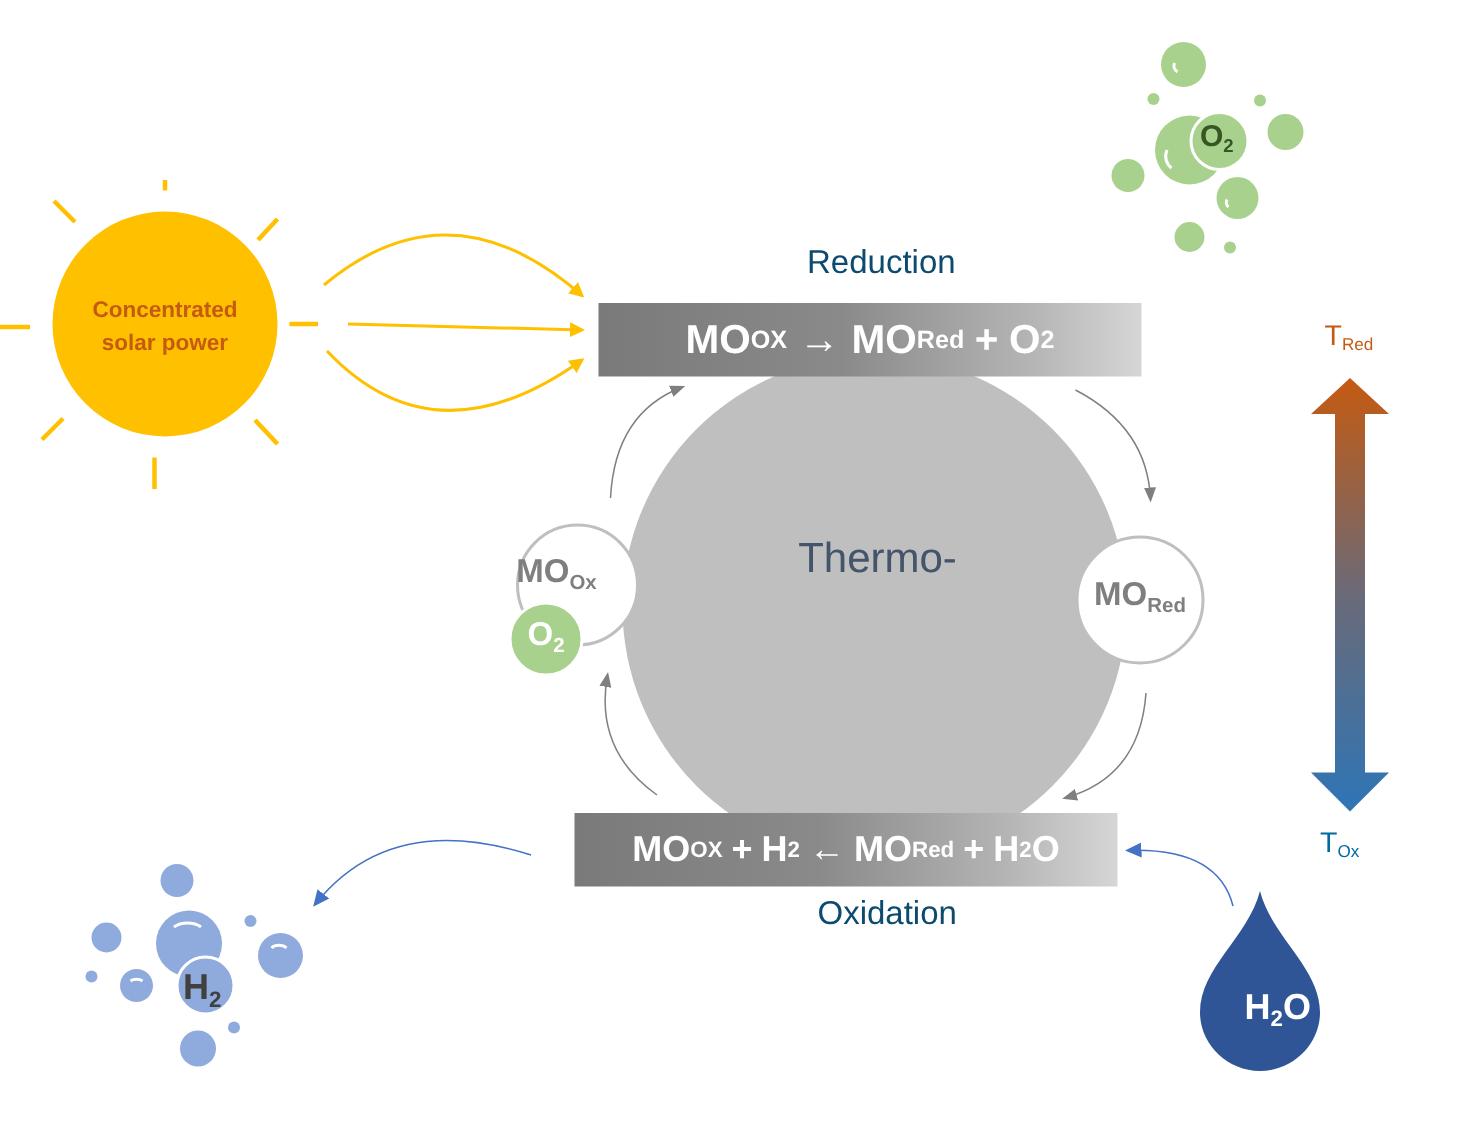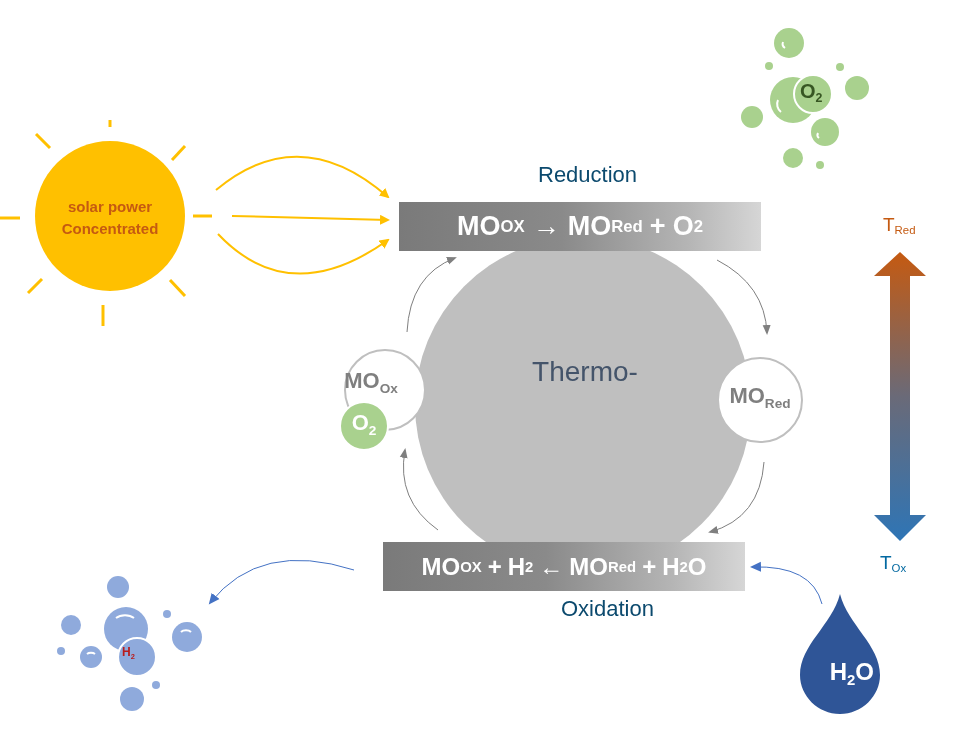--- a/index.html
+++ b/index.html
@@ -113,22 +113,22 @@
     <circle cx="137" cy="657" r="19" stroke="#ffffff" stroke-width="2"></circle>
     <path d="M116,618 a12,8 0 0,1 18,0" stroke="#ffffff" stroke-width="2" fill="none"></path>
     <path d="M181,632 a6,4 0 0,1 10,0" stroke="#ffffff" stroke-width="2" fill="none"></path>
     <path d="M87,654 a5,3 0 0,1 8,0" stroke="#ffffff" stroke-width="2" fill="none"></path>
   </g>
 
   <path d="M840,594 C832,625 800,645 800,675 C800,696 818,714 840,714 C862,714 880,696 880,675 C880,645 848,625 840,594 z" fill="#2f5597"></path>
 </svg>
 
 <div class="sun-text">
+  <div>Concentrated</div>
   <div>solar power</div>
-  <div>Concentrated</div>
 </div>
 
 <div class="label" style="left:538px; top:162px;">Reduction</div>
 <div class="eq-bar eq-top">
   <span>MO</span>
     <sub>OX</sub>
   <span style="margin:0 8px;">→</span>
   <span>MO</span>
     <sub>Red</sub>
   <span style="margin:0 7px;">+</span>
@@ -143,21 +143,21 @@
   <span>H</span>
     <sub>2</sub>
   <span style="margin:0 6px;">←</span>
   <span>MO</span>
     <sub>Red</sub>
   <span style="margin:0 6px;">+</span>
   <span>H</span>
     <sub>2</sub>
     <span>O</span>
 </div>
-<div class="label" style="left:545px; top:596px;margin-left:16px;">Oxidation</div>
+<div class="label" style="left:545px; top:596px;">Oxidation</div>
 
 <div class="center-text">
   <div>Thermo-</div>
 </div>
 
 <div class="mo-text" style="left:331px; top:368px; width:80px;text-align:center;">
   <span>MO</span><sub>Ox</sub>
 </div>
 
 <div class="mol" style="left:342px; top:410px; width:44px; text-align:center; color:#ffffff; font-size:22px;">
@@ -172,19 +172,19 @@
   <span>T</span><sub>Red</sub>
 </div>
 <div class="temp" style="left:880px; top:552px; color:#0369a1;">
   <span>T</span><sub>Ox</sub>
 </div>
 
 <div class="mol" style="left:800px; top:80px; color:#375623; font-size:20px;">
   <span>O</span><sub>2</sub>
 </div>
 
-<div class="mol" style="left:122px; top:645px; color:#b91c1c; font-size:12px;">
+<div class="mol" style="left:122px; top:645px; color:#404040; font-size:24px;">
   <span>H</span><sub>2</sub>
 </div>
 
 <div class="mol" style="left:806px; top:658px; width:68px; text-align:right; color:#ffffff; font-size:24px;">
   <span>H</span><sub>2</sub><span>O</span>
 </div>
 
 </body></html>

